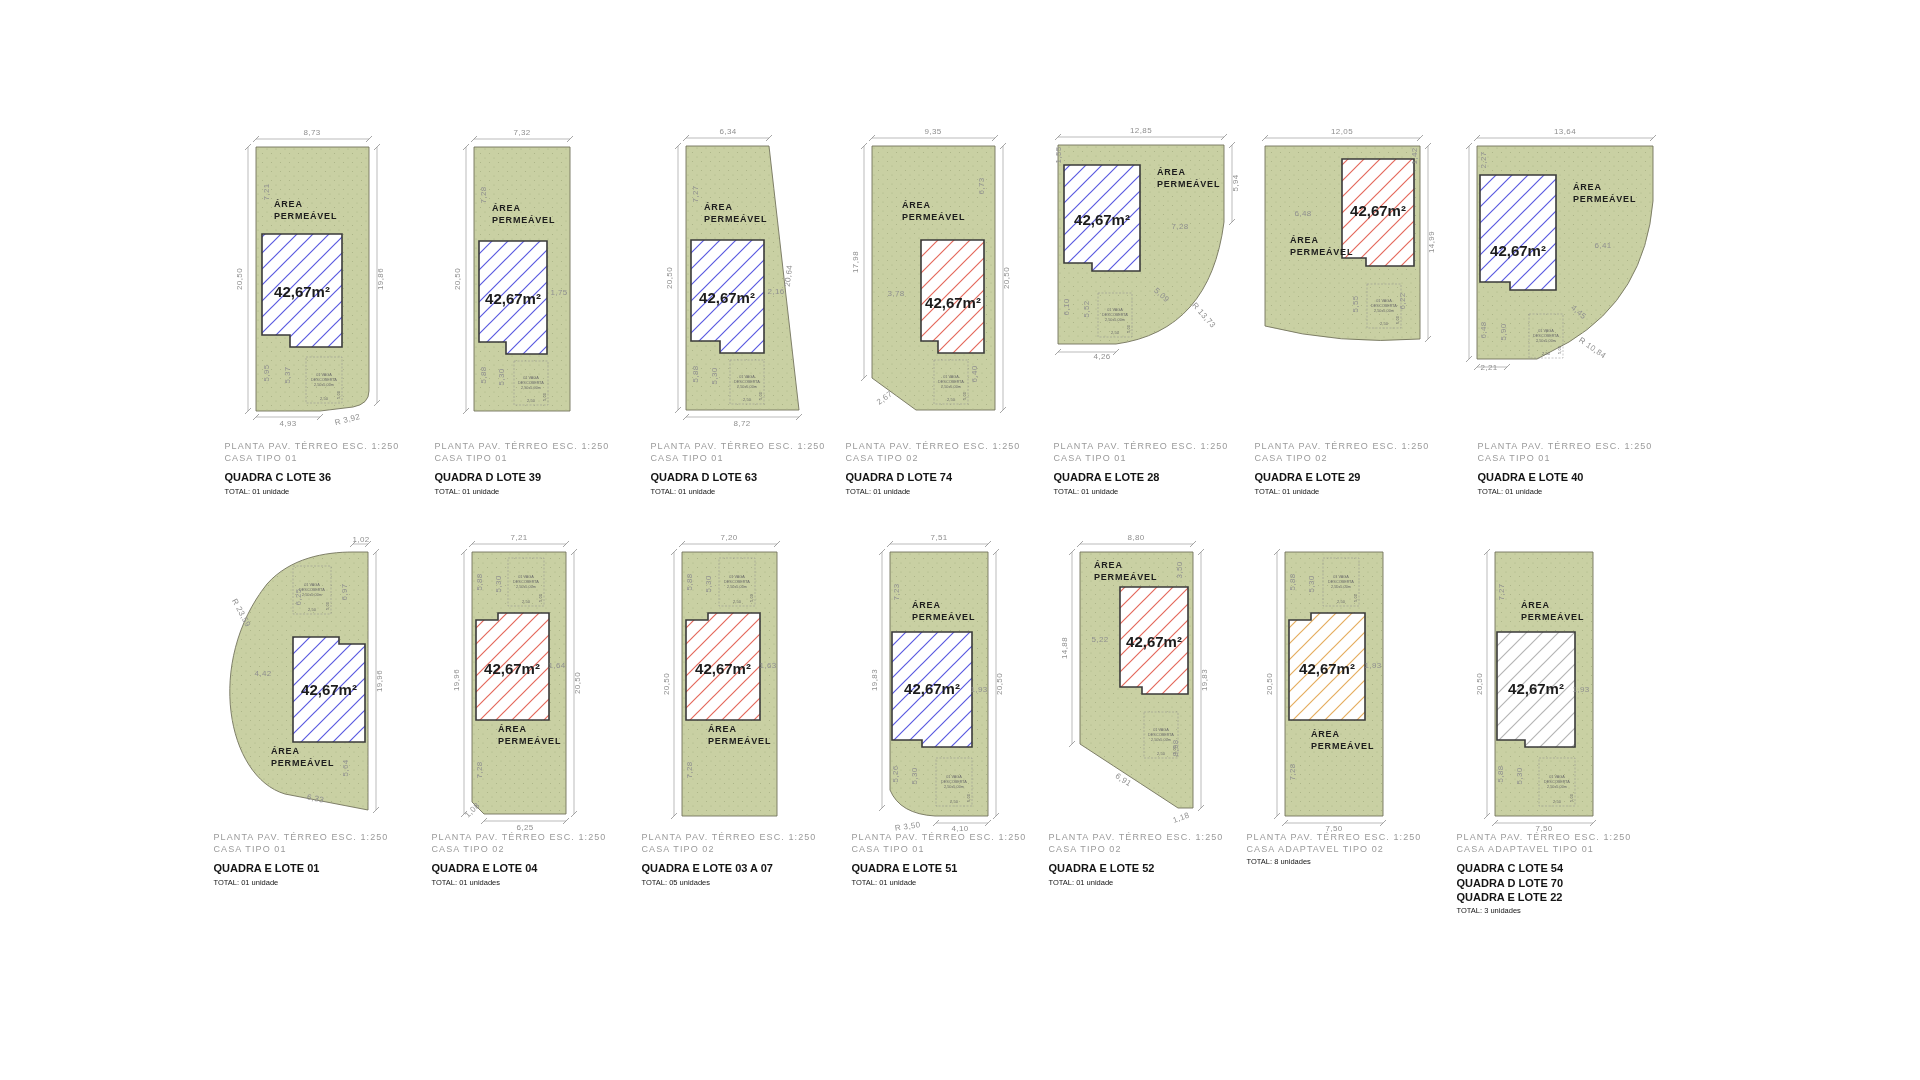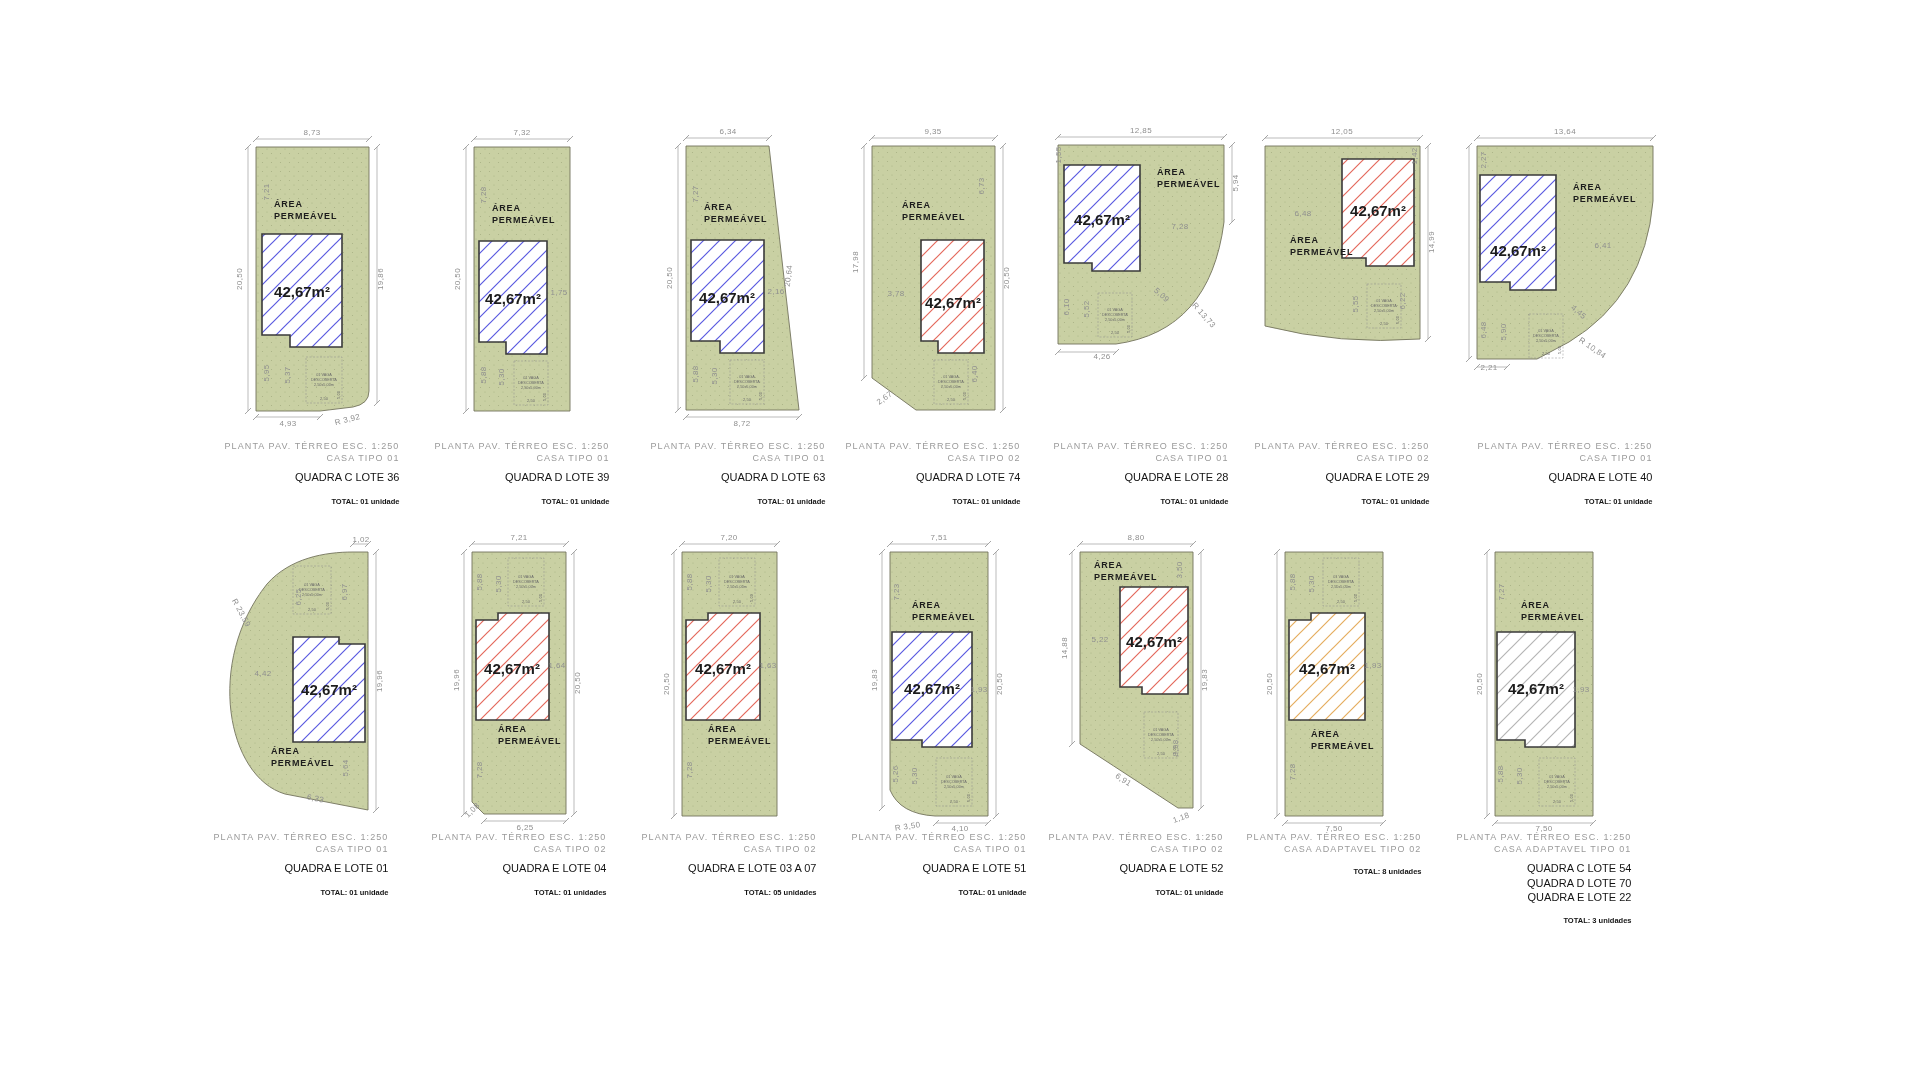--- a/index.html
+++ b/index.html
@@ -1,23 +1,23 @@
 <!DOCTYPE html>
 <html><head>
 <meta charset="utf-8">
 <style>
   html,body{margin:0;padding:0;background:#ffffff;}
   #canvas{position:relative;width:1920px;height:1080px;background:#fff;overflow:hidden;
           font-family:"Liberation Sans", sans-serif;}
   svg text{font-family:"Liberation Sans", sans-serif;}
-  .caption{position:absolute;transform:translateX(-50%);text-align:right;white-space:nowrap;}
+  .caption{position:absolute;transform:translateX(-50%);text-align:left;white-space:nowrap;}
   .cap-esc{font-size:9px;color:#9a9a9a;letter-spacing:1.1px;line-height:1.35;}
   .cap-lots{margin-top:6px;}
-  .cap-lot{font-size:11px;font-weight:normal;color:#141414;line-height:1.3;}
-  .cap-total{margin-top:12px;font-size:7.5px;font-weight:bold;color:#141414;}
+  .cap-lot{font-size:11px;font-weight:bold;color:#141414;line-height:1.3;}
+  .cap-total{margin-top:2px;font-size:7.5px;font-weight:normal;color:#141414;}
 </style>
 </head>
 <body>
 
 <div id="canvas"><svg width="1920" height="1080" viewBox="0 0 1920 1080">
       <defs>
         <pattern id="dots" width="9" height="9" patternUnits="userSpaceOnUse">
           <circle cx="2" cy="2" r="0.6" fill="#a9b183"></circle>
           <circle cx="6.5" cy="6.5" r="0.6" fill="#a9b183"></circle>
         </pattern>

